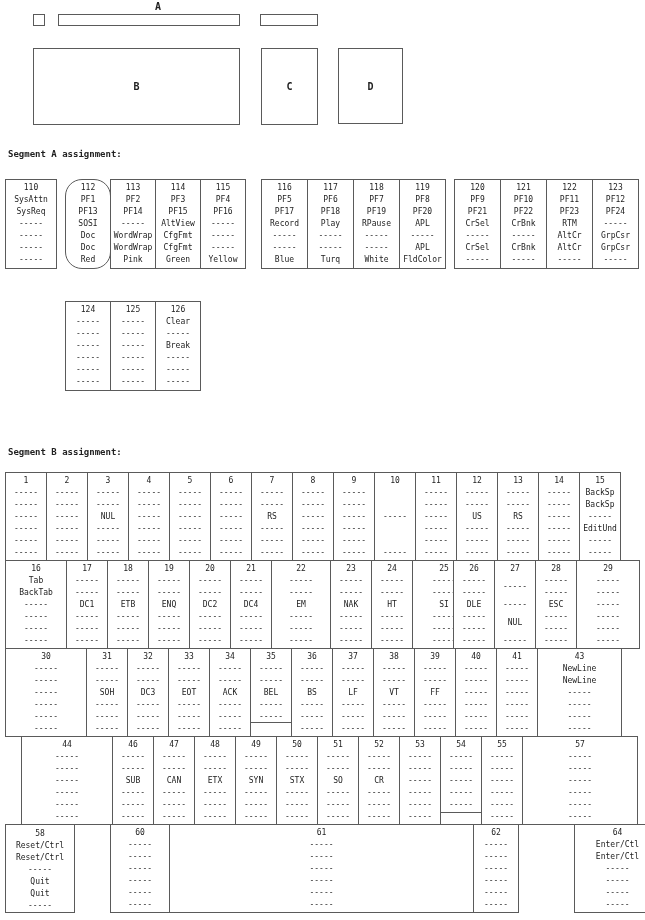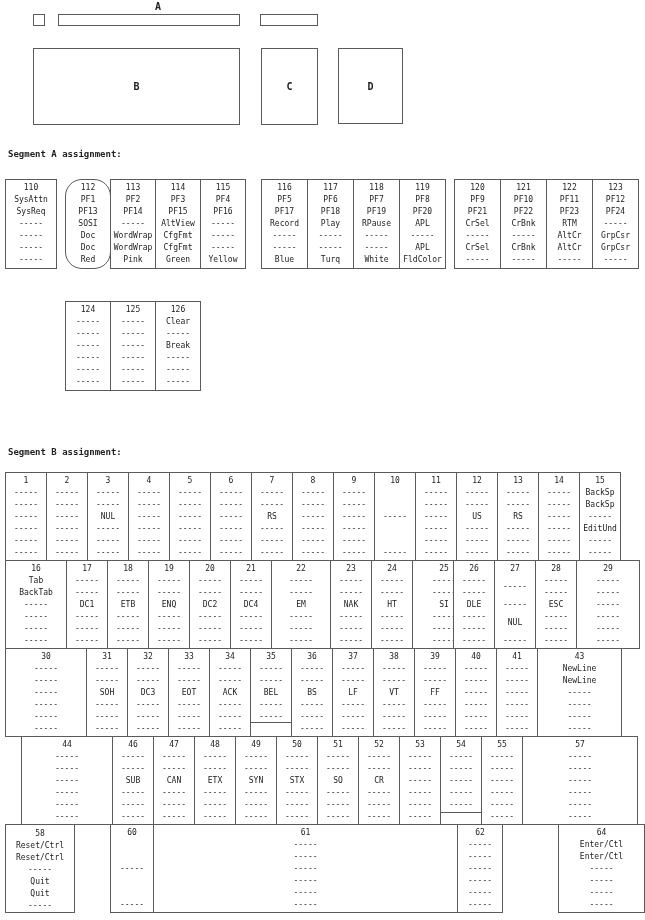--- a/index.html
+++ b/index.html
@@ -736,21 +736,21 @@
             <div class="key-num">58</div>
             <div class="key-line">Reset/Ctrl</div>
             <div class="key-line">Reset/Ctrl</div>
             <div class="key-line">-----</div>
             <div class="key-line">Quit</div>
             <div class="key-line">Quit</div>
             <div class="key-line">-----</div>
           </div>
         </div>
         <div class="key-group" style="margin-left: 35px;">
-          <div class="key" style="width: 44px; height: 89px; gap: 24px;">
+          <div class="key" style="width: 60px; height: 89px;">
             <div class="key-num">60</div>
             <div class="key-line">-----</div>
             <div class="key-line">-----</div>
             <div class="key-line">-----</div>
             <div class="key-line">-----</div>
             <div class="key-line">-----</div>
             <div class="key-line">-----</div>
           </div>
           <div class="key" style="width: 305px; height: 89px; margin-left: -1px;">
             <div class="key-num">61</div>

